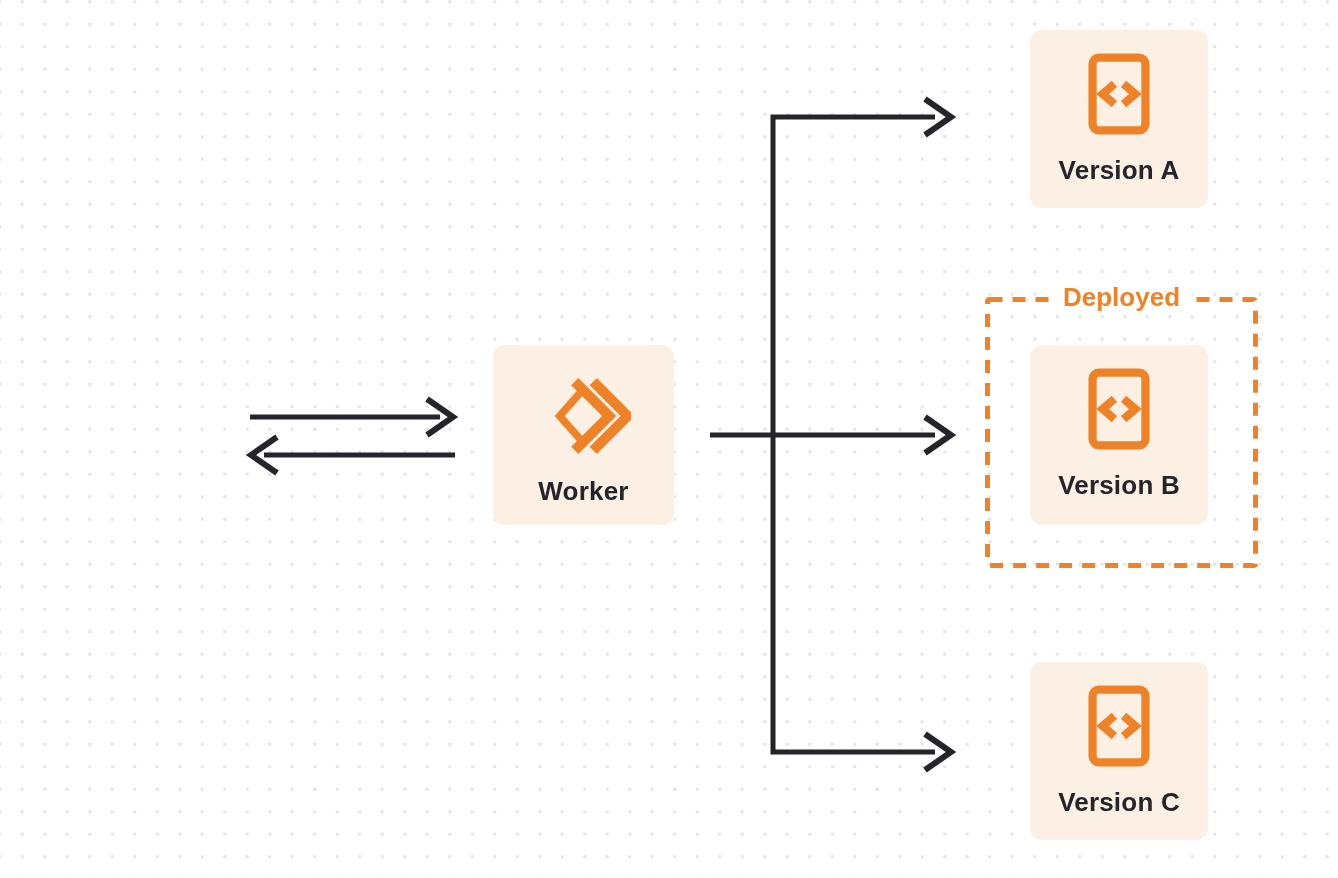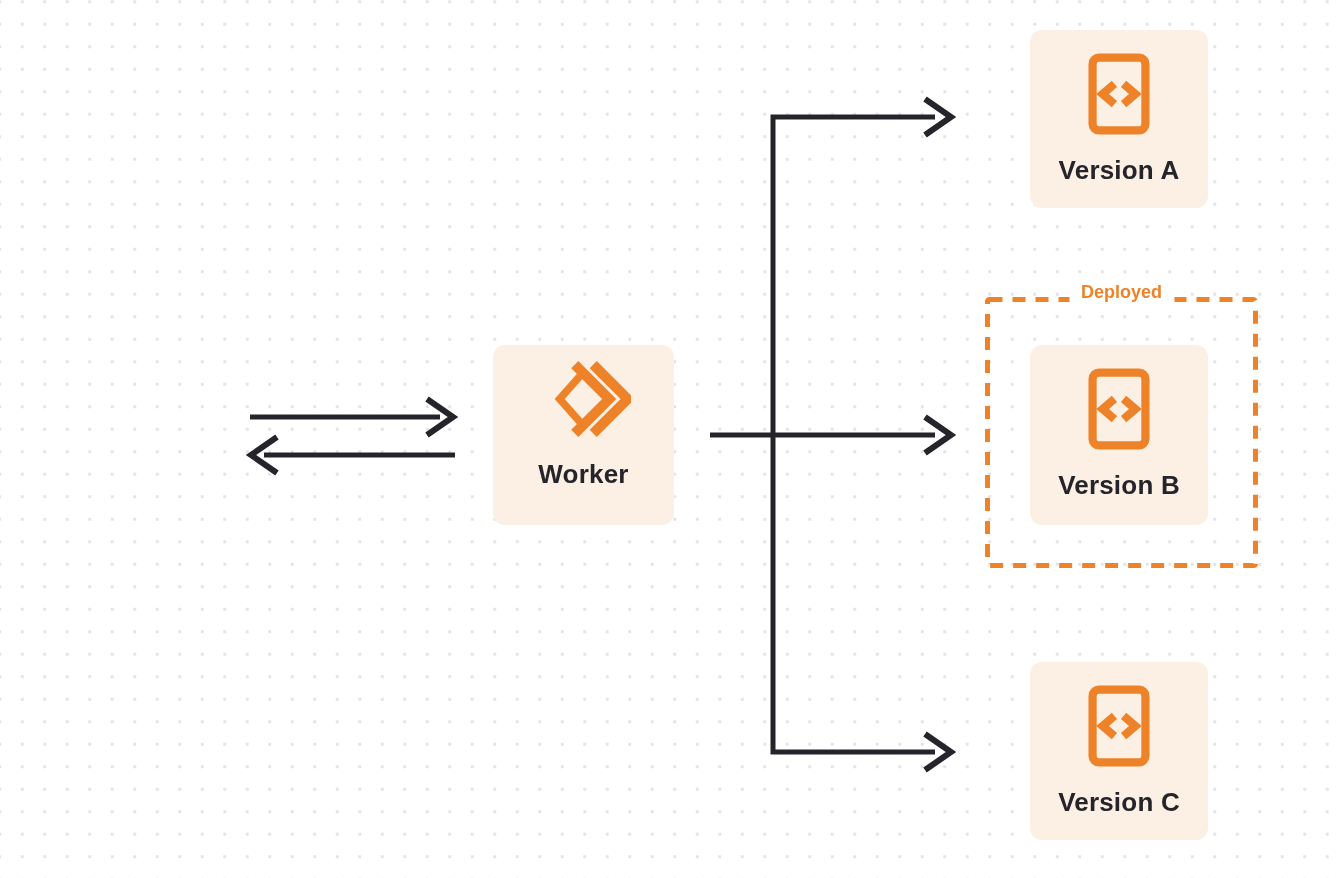--- a/index.html
+++ b/index.html
@@ -60,21 +60,21 @@
   .client-node {
     left: 30px; top: 345px;
     width: 181px; height: 180px;
     background: var(--client-gray-bg);
     justify-content: center;
   }
   .worker-node {
     left: 493px; top: 345px;
     width: 181px; height: 180px;
     background: var(--node-cream-bg);
-    padding-top: 12px;
+    padding-top: 29px;
   }
   .worker-node .icon-wrap { height: 84px; margin-bottom: 18px; }
   .version-node {
     width: 178px;
     background: var(--node-cream-bg);
     padding-top: 23px;
   }
   .version-node .icon-wrap { height: 82px; margin-bottom: 20px; }
   .version-a { left: 1030px; top: 30px;  height: 178px; }
   .version-b { left: 1030px; top: 345px; height: 180px; }
@@ -101,21 +101,21 @@
     stroke-dasharray: 13 10;
   }
   .deployed-label {
     position: absolute;
     top: -15px;
     left: 50%;
     transform: translateX(-50%);
     background: var(--canvas-bg);
     padding: 0 12px;
     font-weight: 700;
-    font-size: 18px;
+    font-size: 26px;
     color: var(--accent-orange);
     white-space: nowrap;
   }
 
   .traffic-label {
     position: absolute;
     left: 793px; top: 351px;
     width: 145px;
     text-align: center;
     font-weight: 700;

